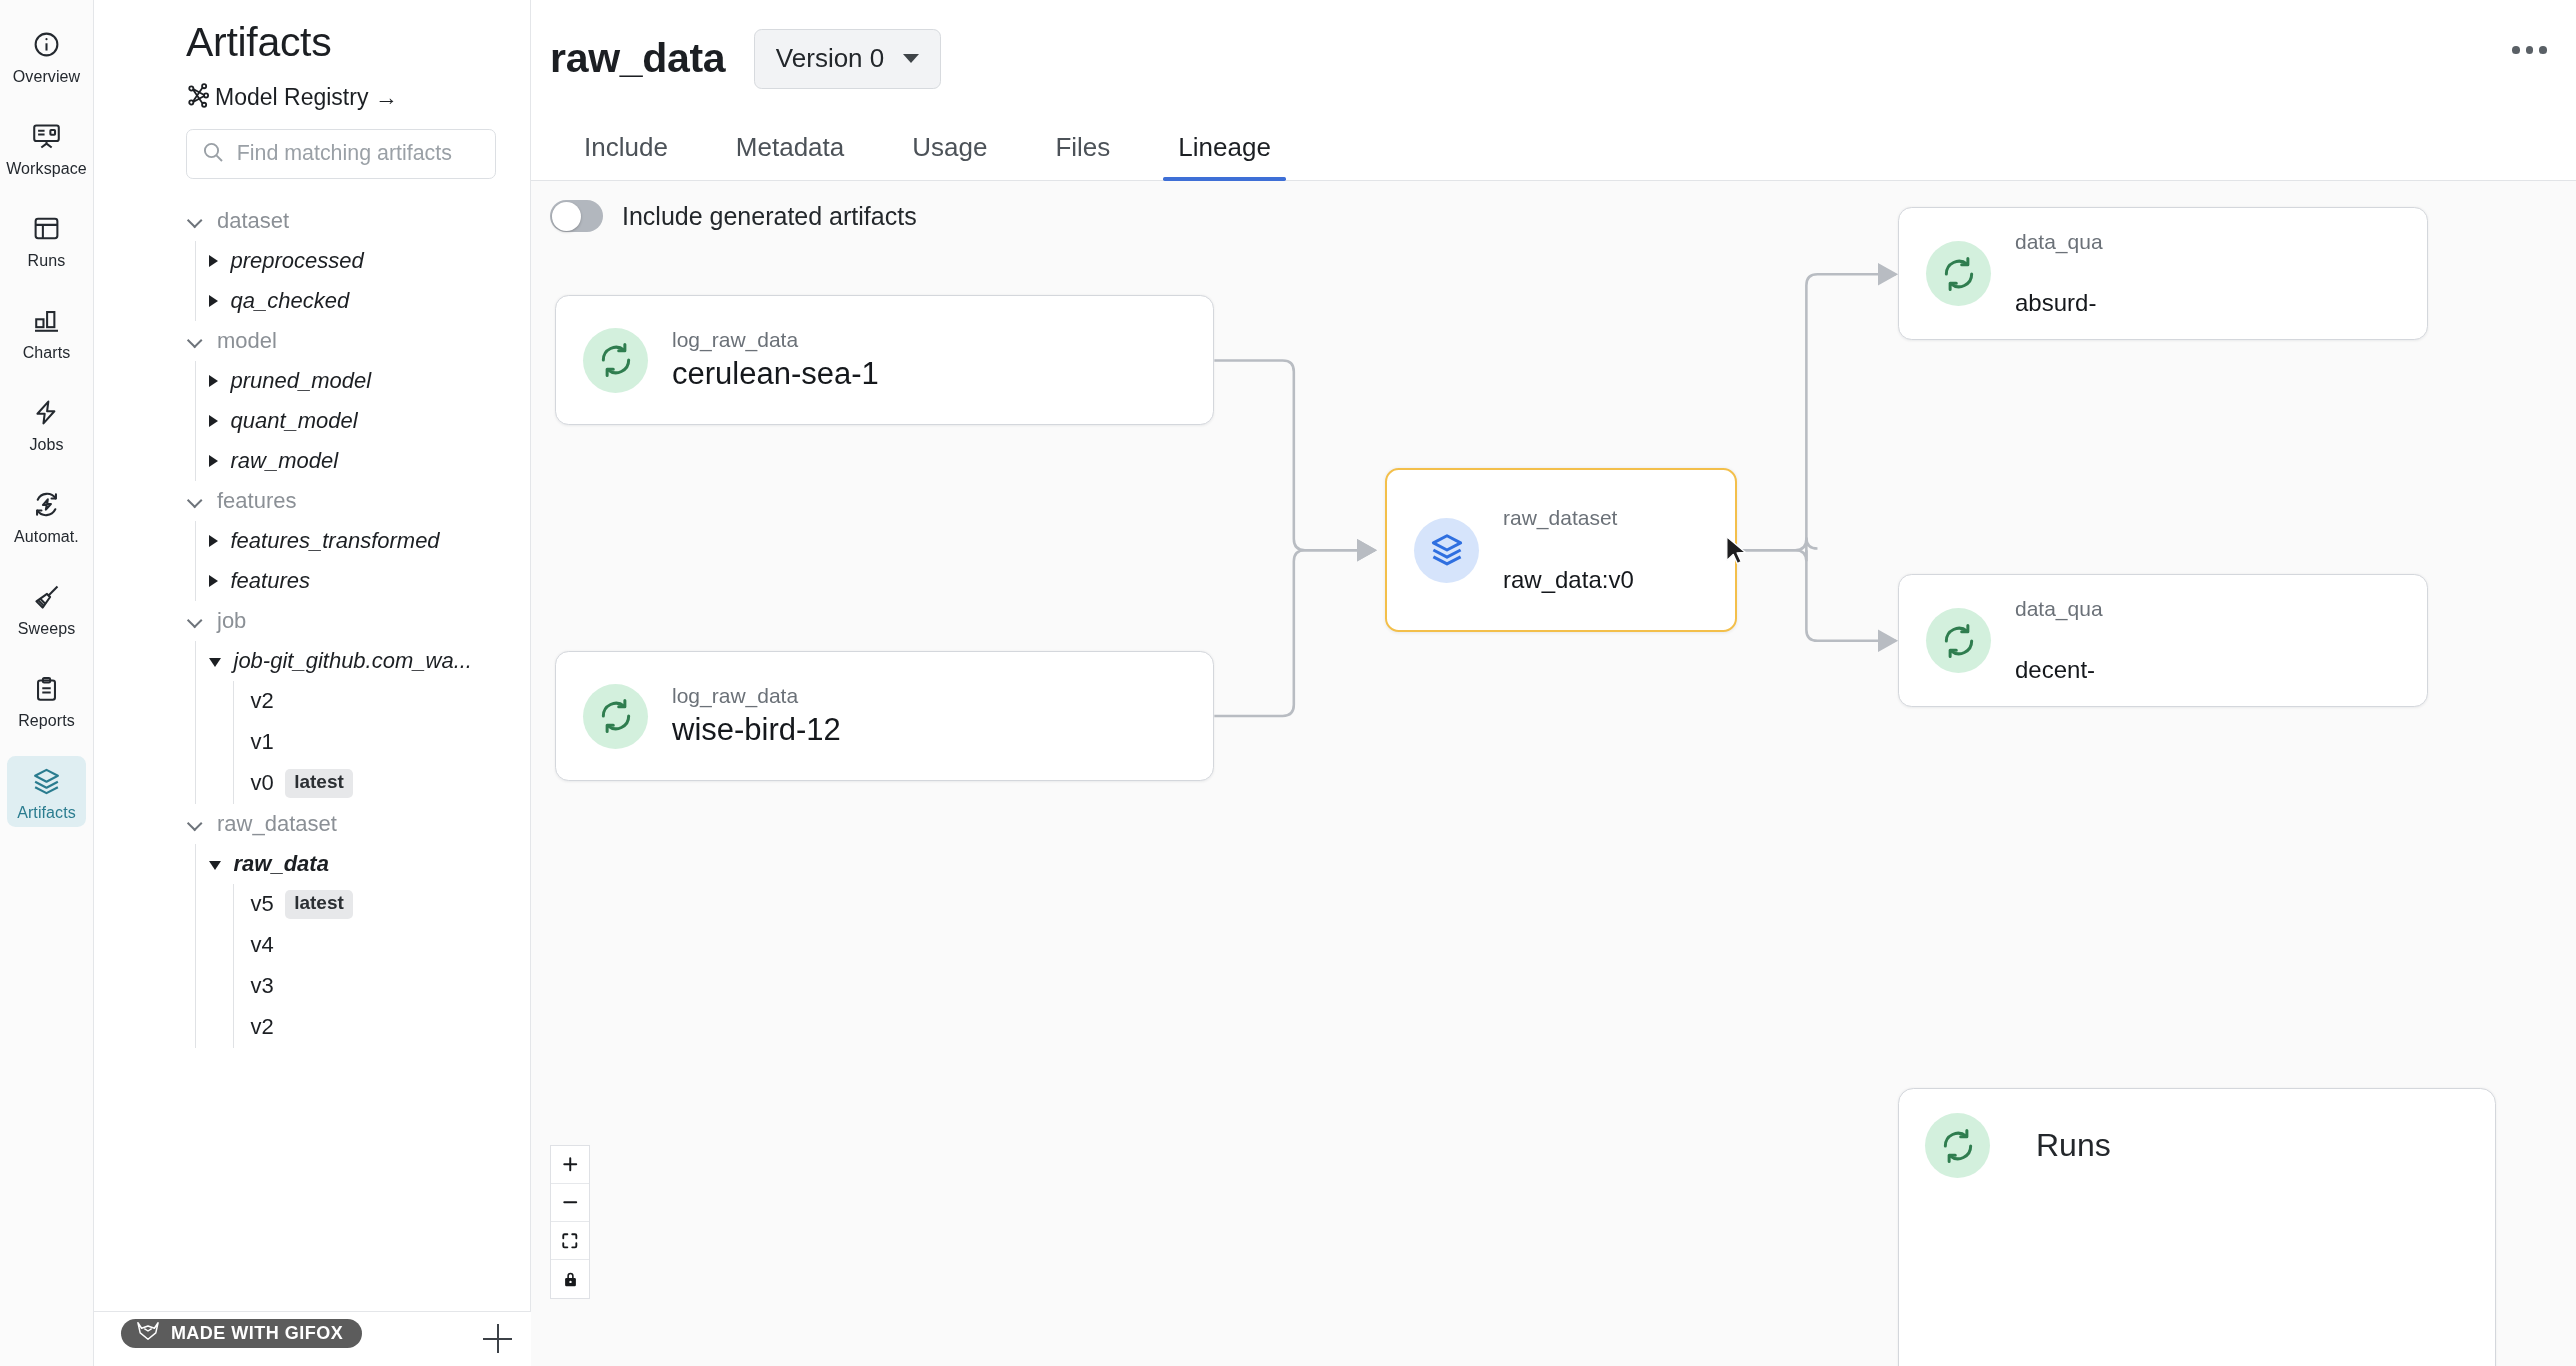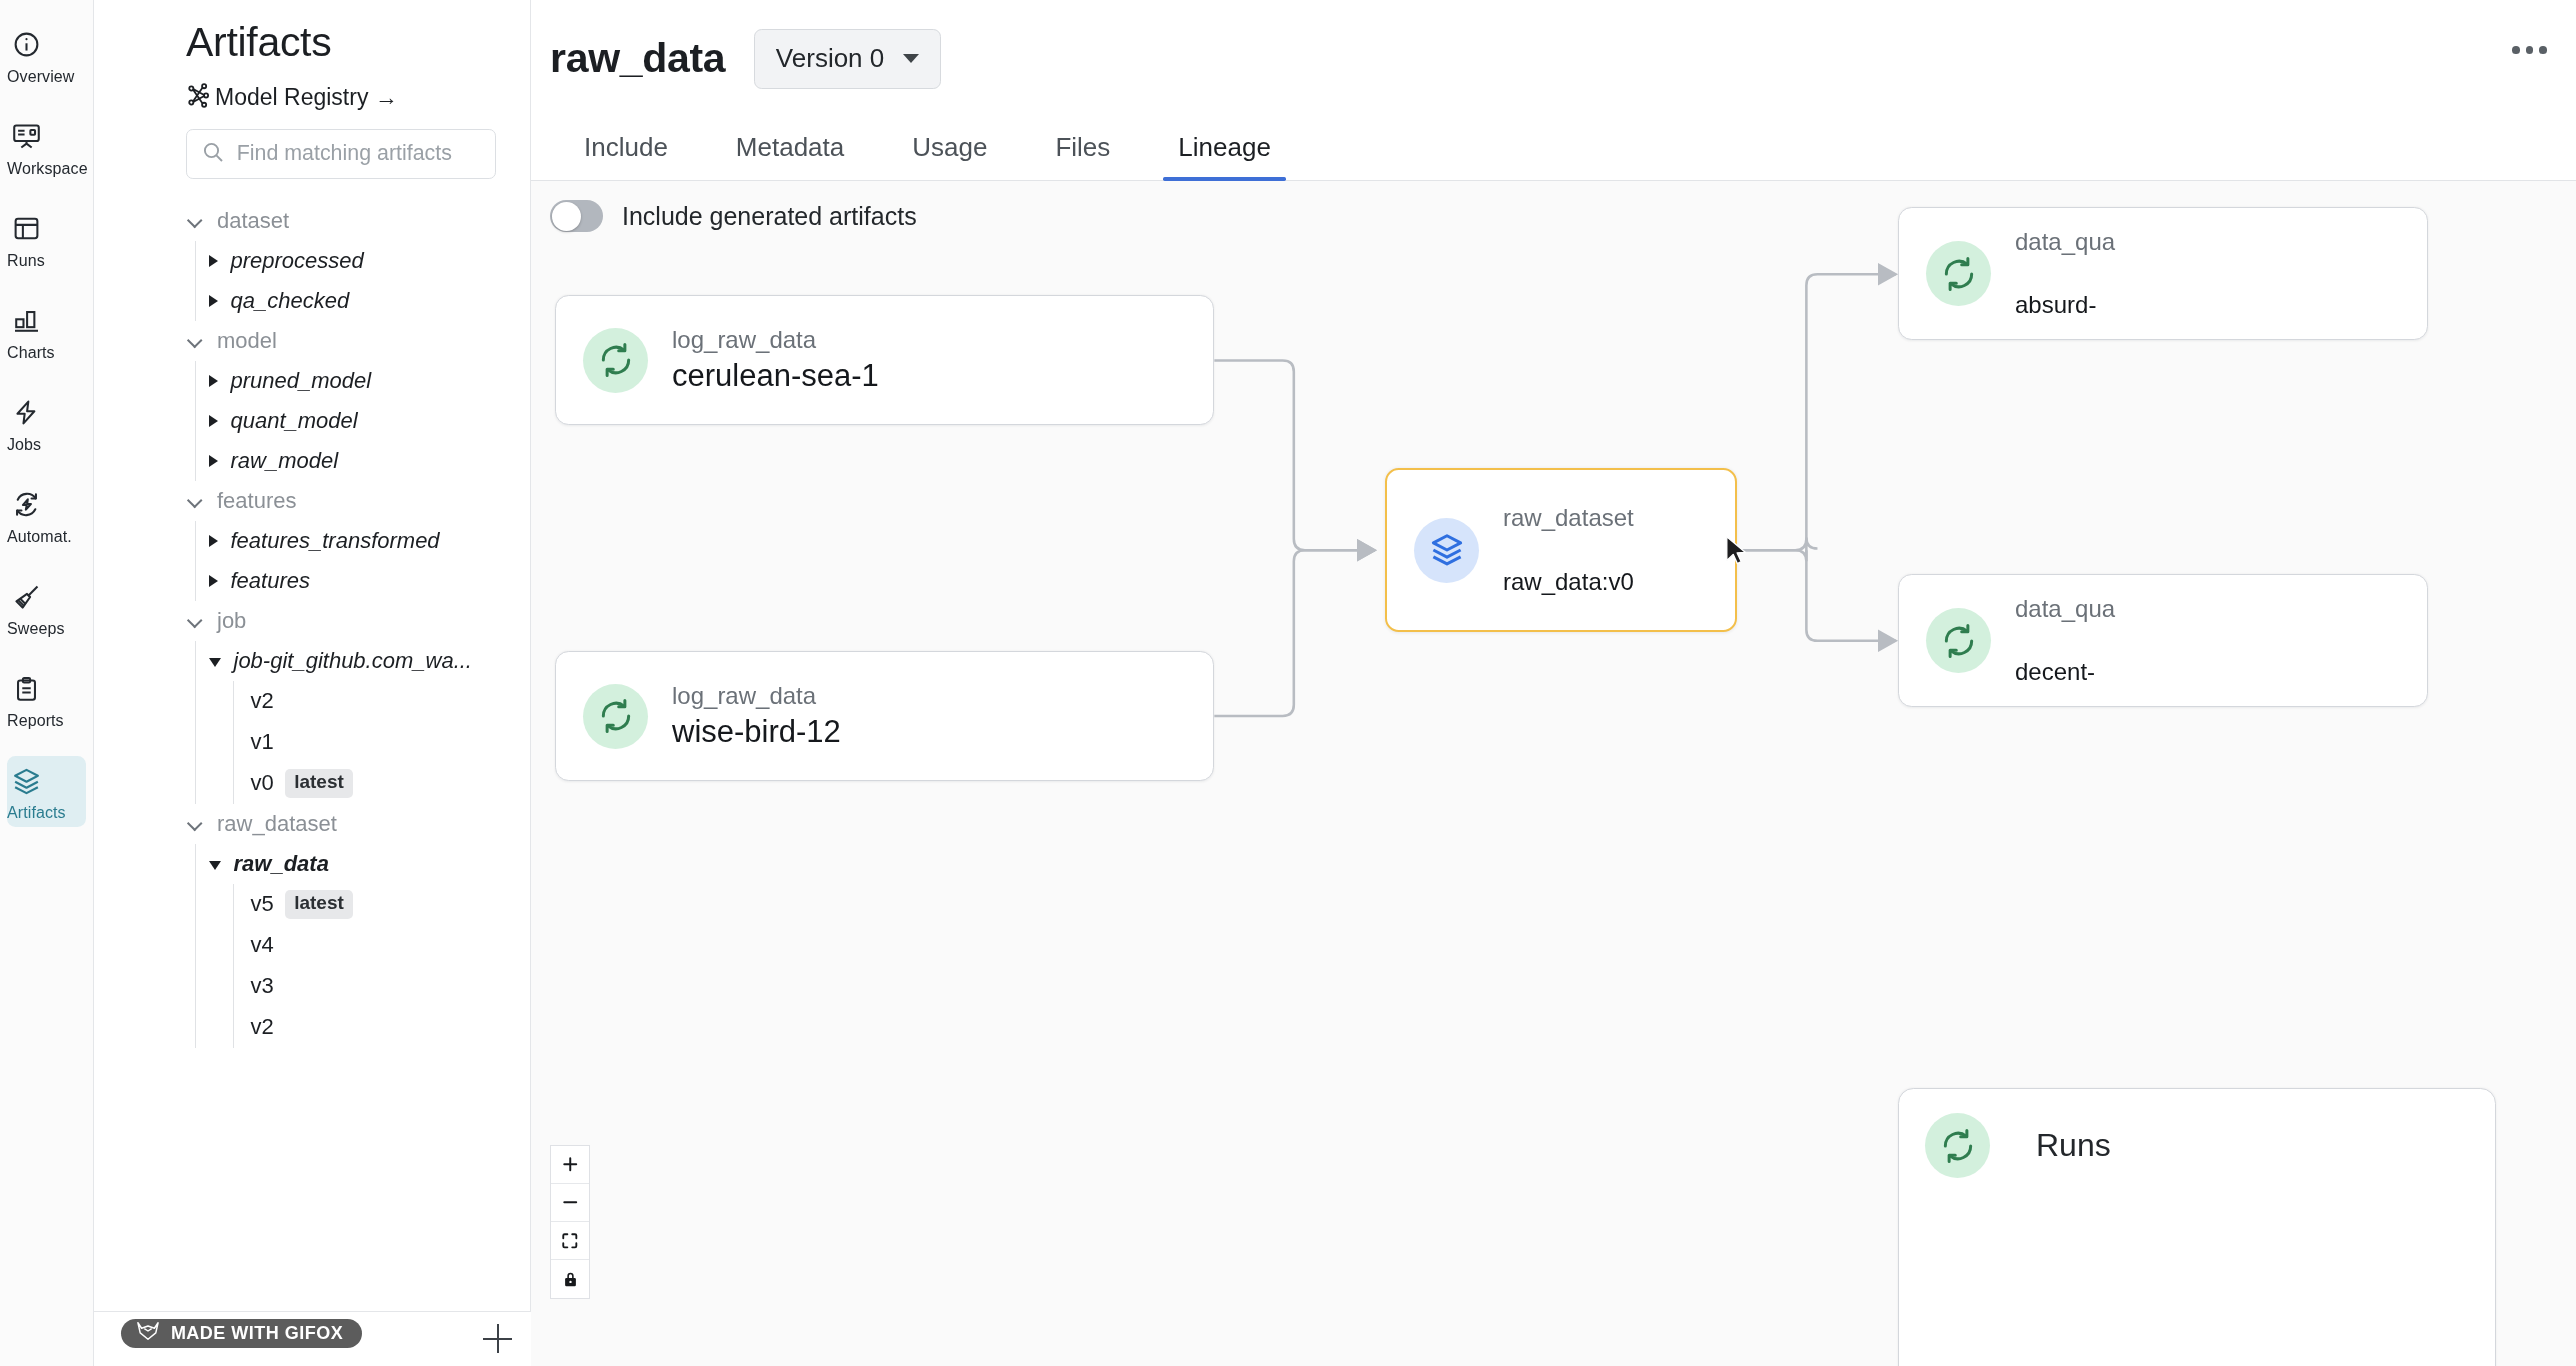--- a/index.html
+++ b/index.html
@@ -15,21 +15,21 @@
   .rail {
     width: 94px; height: 1367px;
     background: #fbfbfb;
     border-right: 0.9px solid #e4e6e9;
     display: flex; flex-direction: column; align-items: center;
     padding-top: 19px;
     flex: 0 0 94px;
   }
   .rail-item {
     width: 79px;
-    display: flex; flex-direction: column; align-items: flex-start;
+    display: flex; flex-direction: column; align-items: center;
     padding: 8.5px 0 5.1px 0;
     margin-bottom: 20.5px;
     border-radius: 8.5px;
     cursor: pointer;
   }
   .rail-item .ricon {
     width: 38px; height: 34px;
     display: flex; align-items: center; justify-content: center;
     color: #24292f;
   }
@@ -232,21 +232,21 @@
   }
   .node.selected { border: 2.6px solid #f3bf4a; box-shadow: 0 0.9px 3.4px rgba(16,24,40,.08); }
   .nicon {
     width: 65px; height: 65px; border-radius: 50%;
     display: flex; align-items: center; justify-content: center;
     flex: 0 0 65px; margin-right: 24px;
   }
   .nicon.run { background: #d3f0dd; }
   .nicon.ds  { background: #d6e4fb; }
   .ntext { display: flex; flex-direction: column; justify-content: center; min-width: 0; }
-  .ntype { font-size: 24px; color: #6b7178; line-height: 1.26; white-space: nowrap; }
+  .ntype { font-size: 21px; color: #6b7178; line-height: 1.26; white-space: nowrap; }
   .nname { font-size: 31px; color: #15181c; line-height: 1.26; white-space: nowrap; }
   .nname.big { font-size: 24px; margin-top: 33px; }
 
   .runs-panel {
     position: absolute;
     background: #fff;
     border: 0.9px solid #d4d7dc;
     border-radius: 15.4px;
     box-shadow: 0 0.9px 2.6px rgba(16,24,40,.07);
     z-index: 4;

